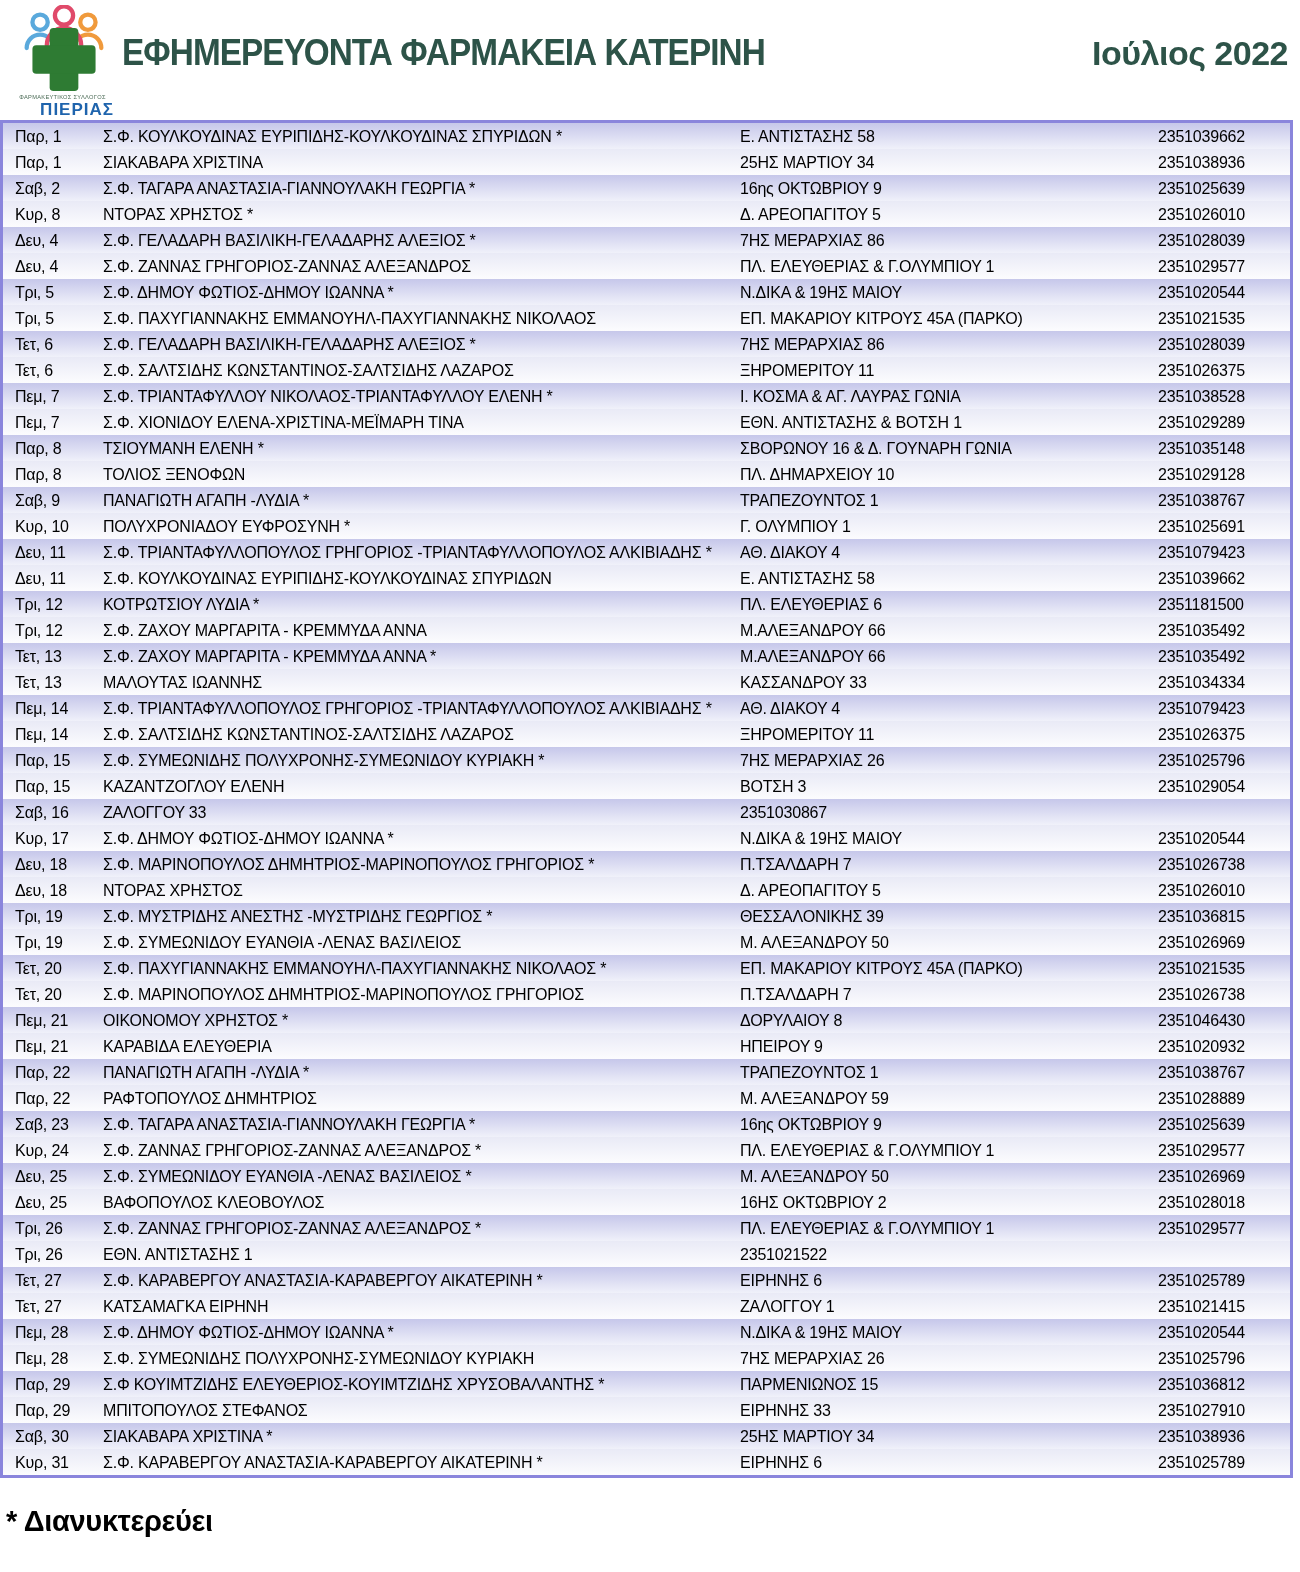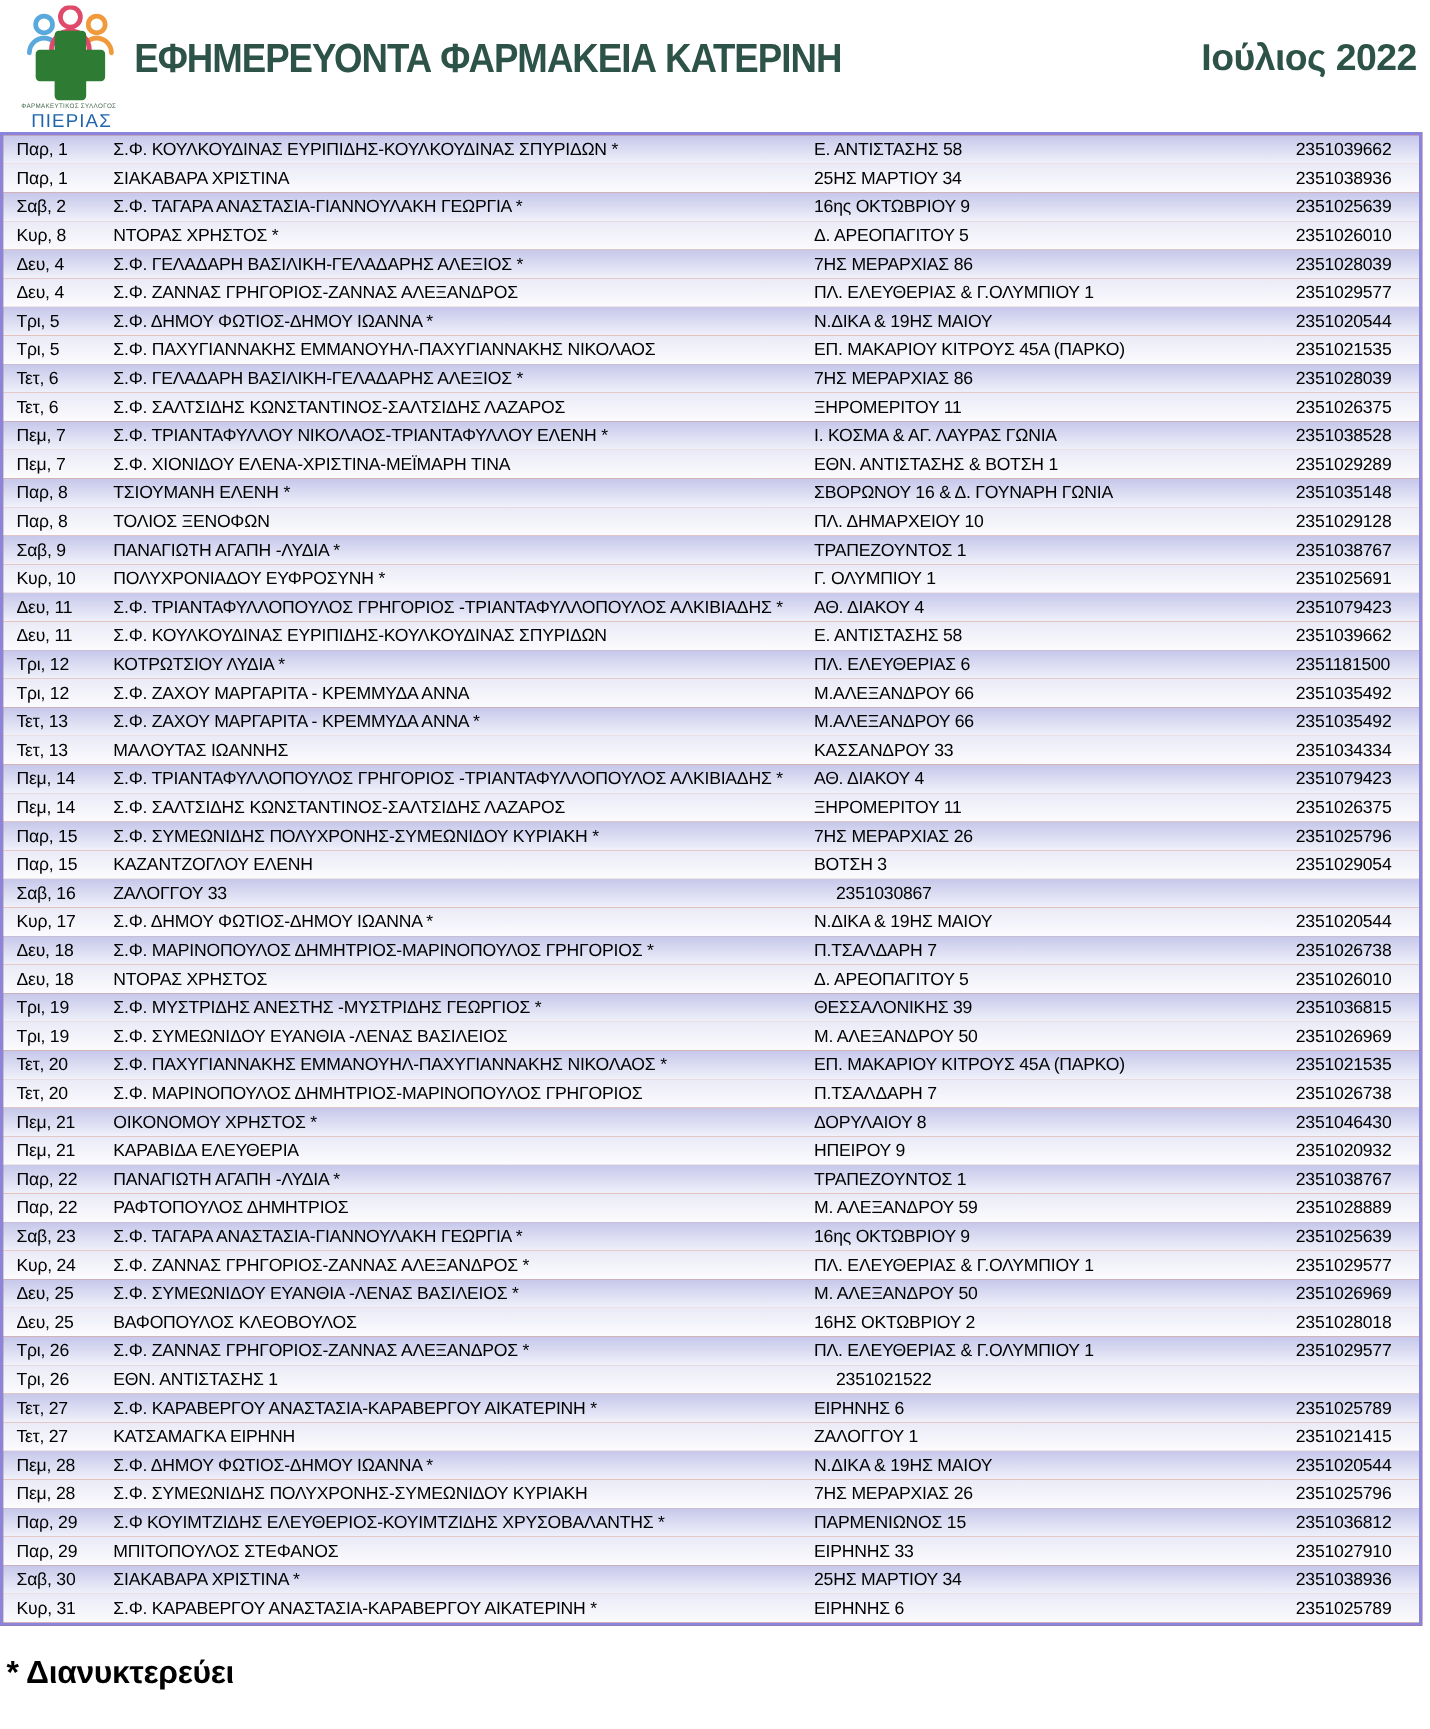--- a/index.html
+++ b/index.html
@@ -24,56 +24,56 @@
   }
   
   .header{position:relative;height:120px;}
   .logo{position:absolute;left:14px;top:5px;width:100px;text-align:center;}
   .logo svg{display:block;margin:0 auto;}
   .logo .org-small{
     display:block;font-size:6px;letter-spacing:.3px;color:#4a6a55;
     white-space:nowrap;transform:scaleX(.95);transform-origin:left;margin:1px 0 0 2px;
   }
   .logo .org-name{
-    display:block;font-size:17px;font-weight:normal;color:var(--logo-blue);
-    letter-spacing:1px;margin-top:0;text-align:center;margin-left:2px;
+    display:block;font-size:17px;font-weight:bold;color:var(--logo-blue);
+    letter-spacing:1px;margin-top:0;text-align:right;margin-left:2px;
   }
   .page-title{
     position:absolute;left:122px;top:32px;
     font-size:37px;font-weight:bold;color:var(--green);
     letter-spacing:-1px;white-space:nowrap;
     transform:scaleX(.90);transform-origin:left center;
   }
   .page-month{
     position:absolute;right:12px;top:34px;
     font-size:34px;font-weight:bold;color:var(--green);
     letter-spacing:-.5px;white-space:nowrap;
   }
   
   .duty-table{
     width:1287px;border:3px solid var(--border);
-    background:#c2410c;
+    background:#fef9c3;
   }
   .row{
     display:grid;
     grid-template-columns:88px 637px 418px 1fr;
     align-items:center;
     min-height:26px;
     box-sizing:border-box;
     padding:2px 0 2px 12px;
   }
   .row.dark{background:linear-gradient(180deg,var(--odd-top) 0%,var(--odd-bottom) 100%);}
   .row.light{background:linear-gradient(180deg,var(--even-top) 0%,var(--even-bottom) 100%);}
   .cell{
     font-size:16px;line-height:19px;letter-spacing:-.2px;
     color:var(--ink);
   }
   .pharmacy-name-cell{padding-right:14px;}
   .address-cell{padding-right:8px;}
-  .phone-cell{white-space:nowrap;margin-left:20px;}
+  .phone-cell{white-space:nowrap;}
   
   .footnote{
     margin:27px 0 0 6px;
     font-size:29px;font-weight:bold;color:var(--ink);letter-spacing:-.3px;
   }
 </style>
 </head>
 <body>
 
 <div class="header">

